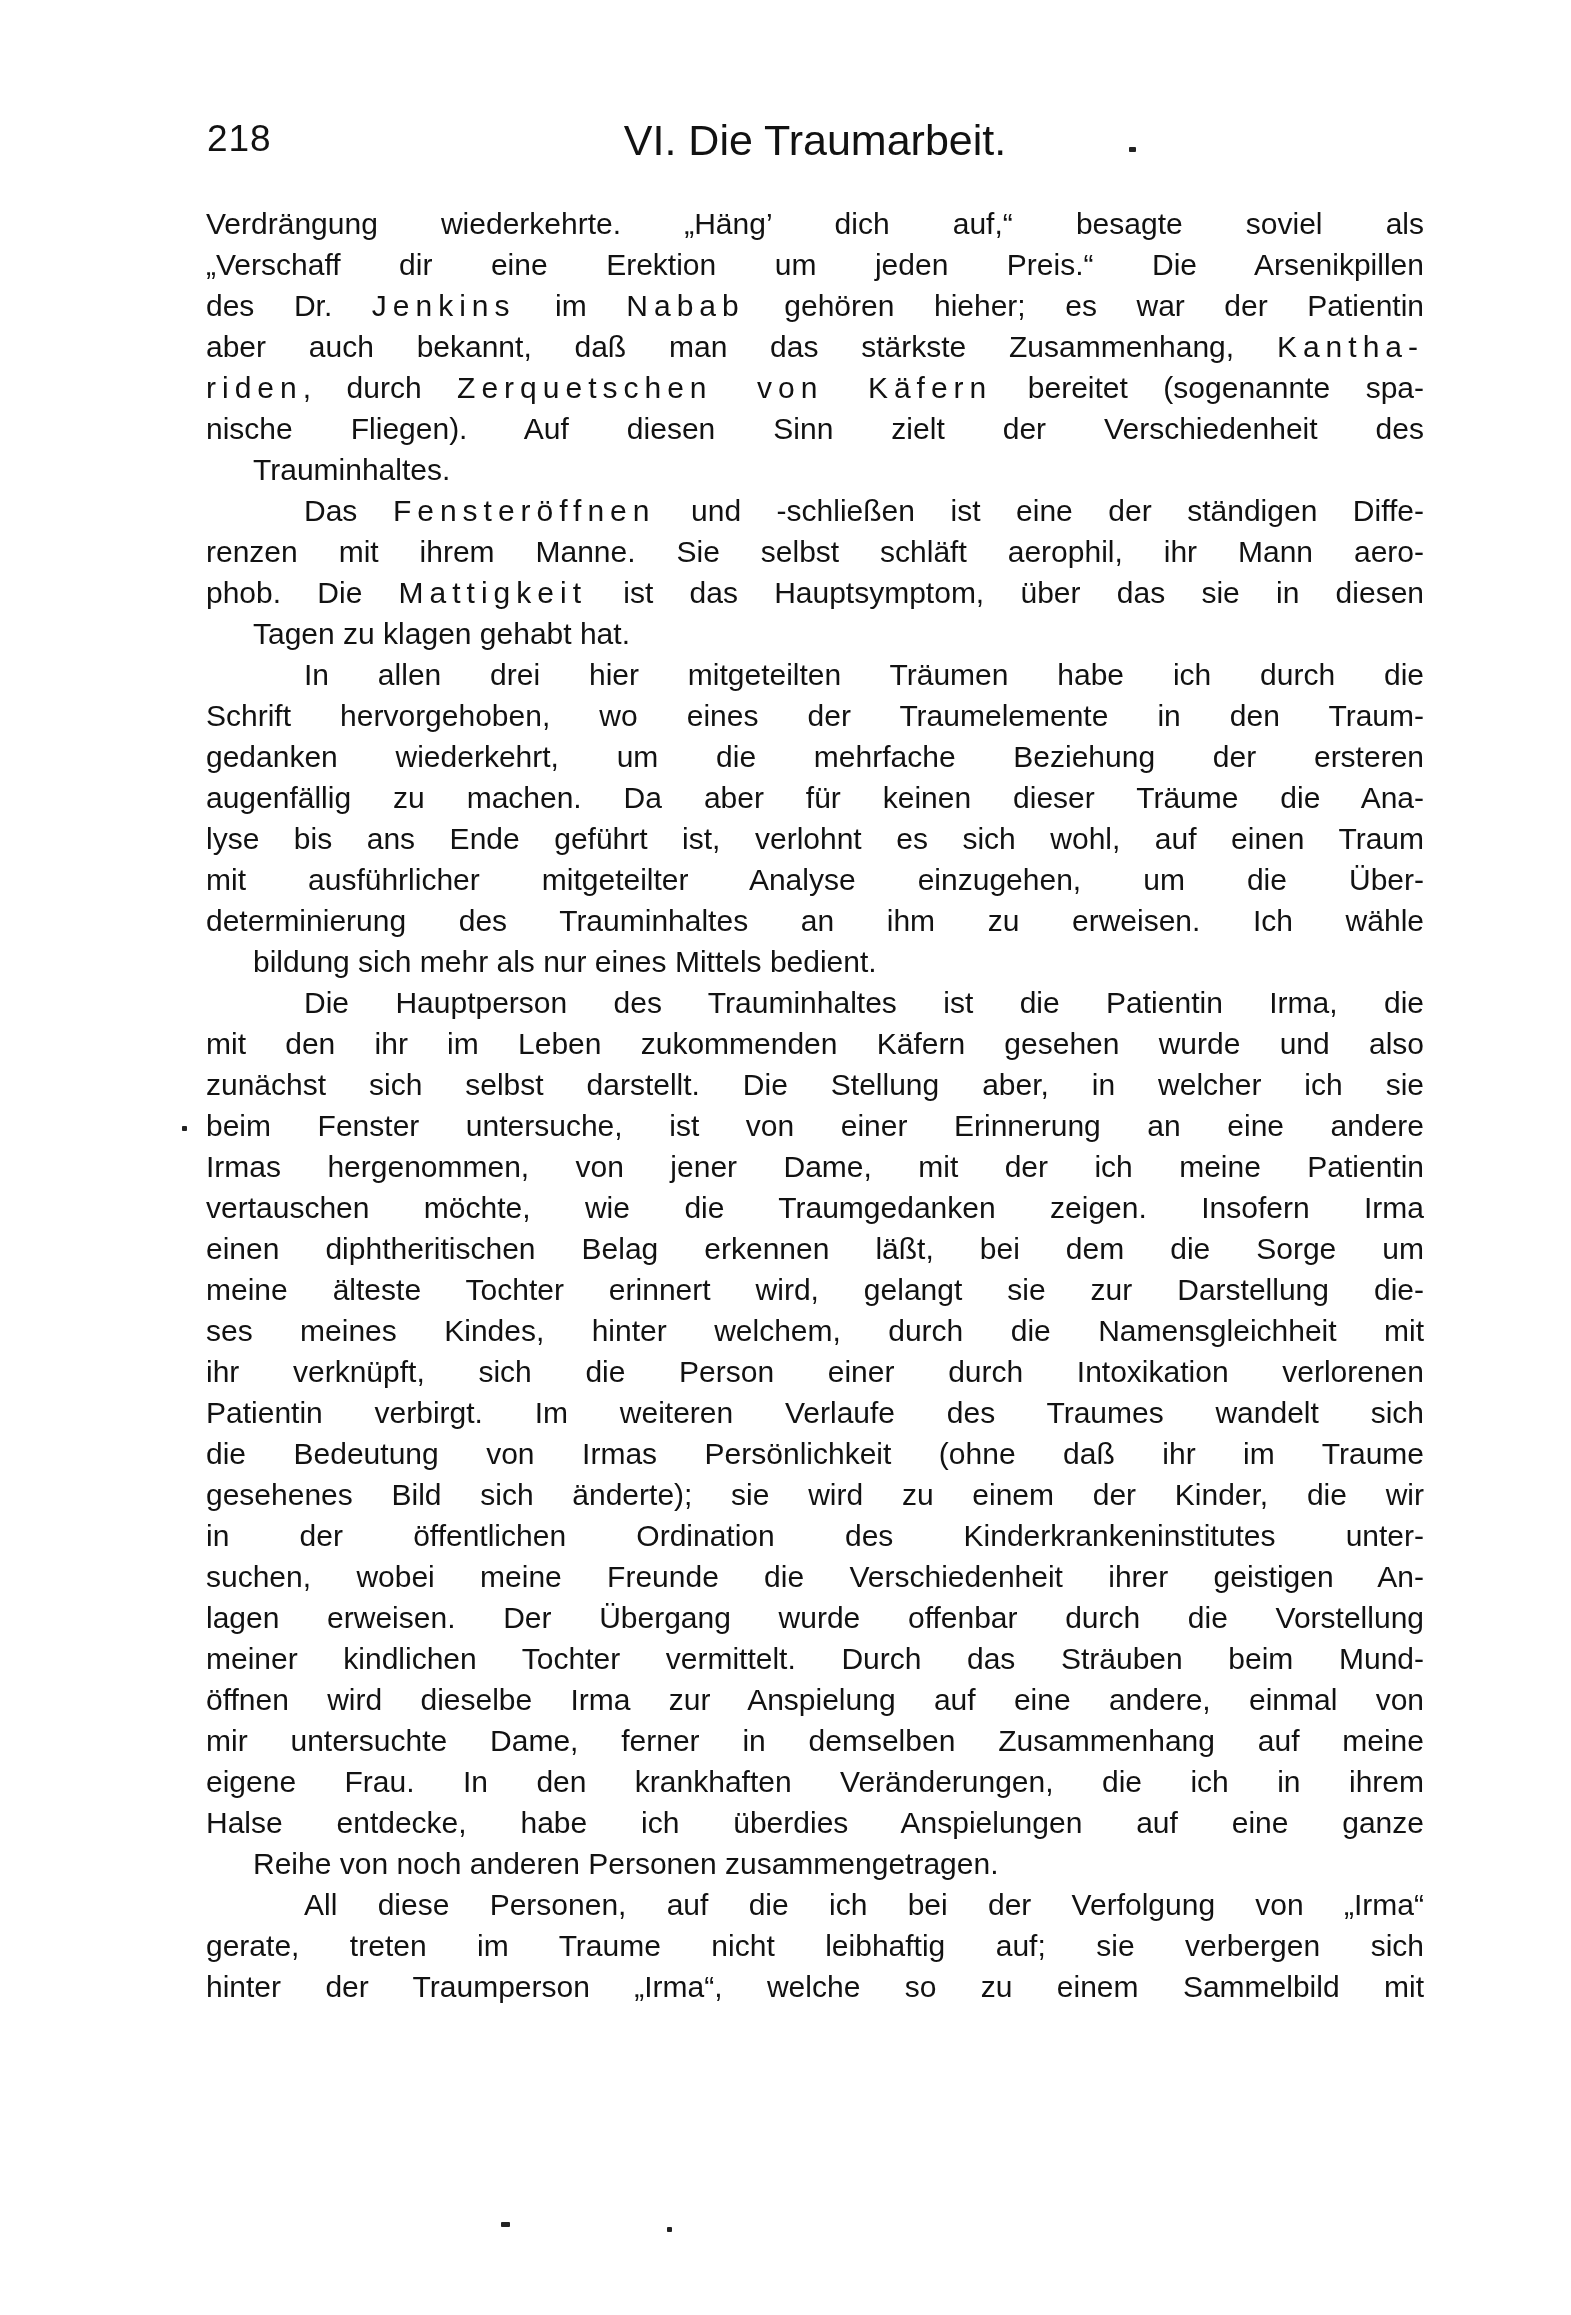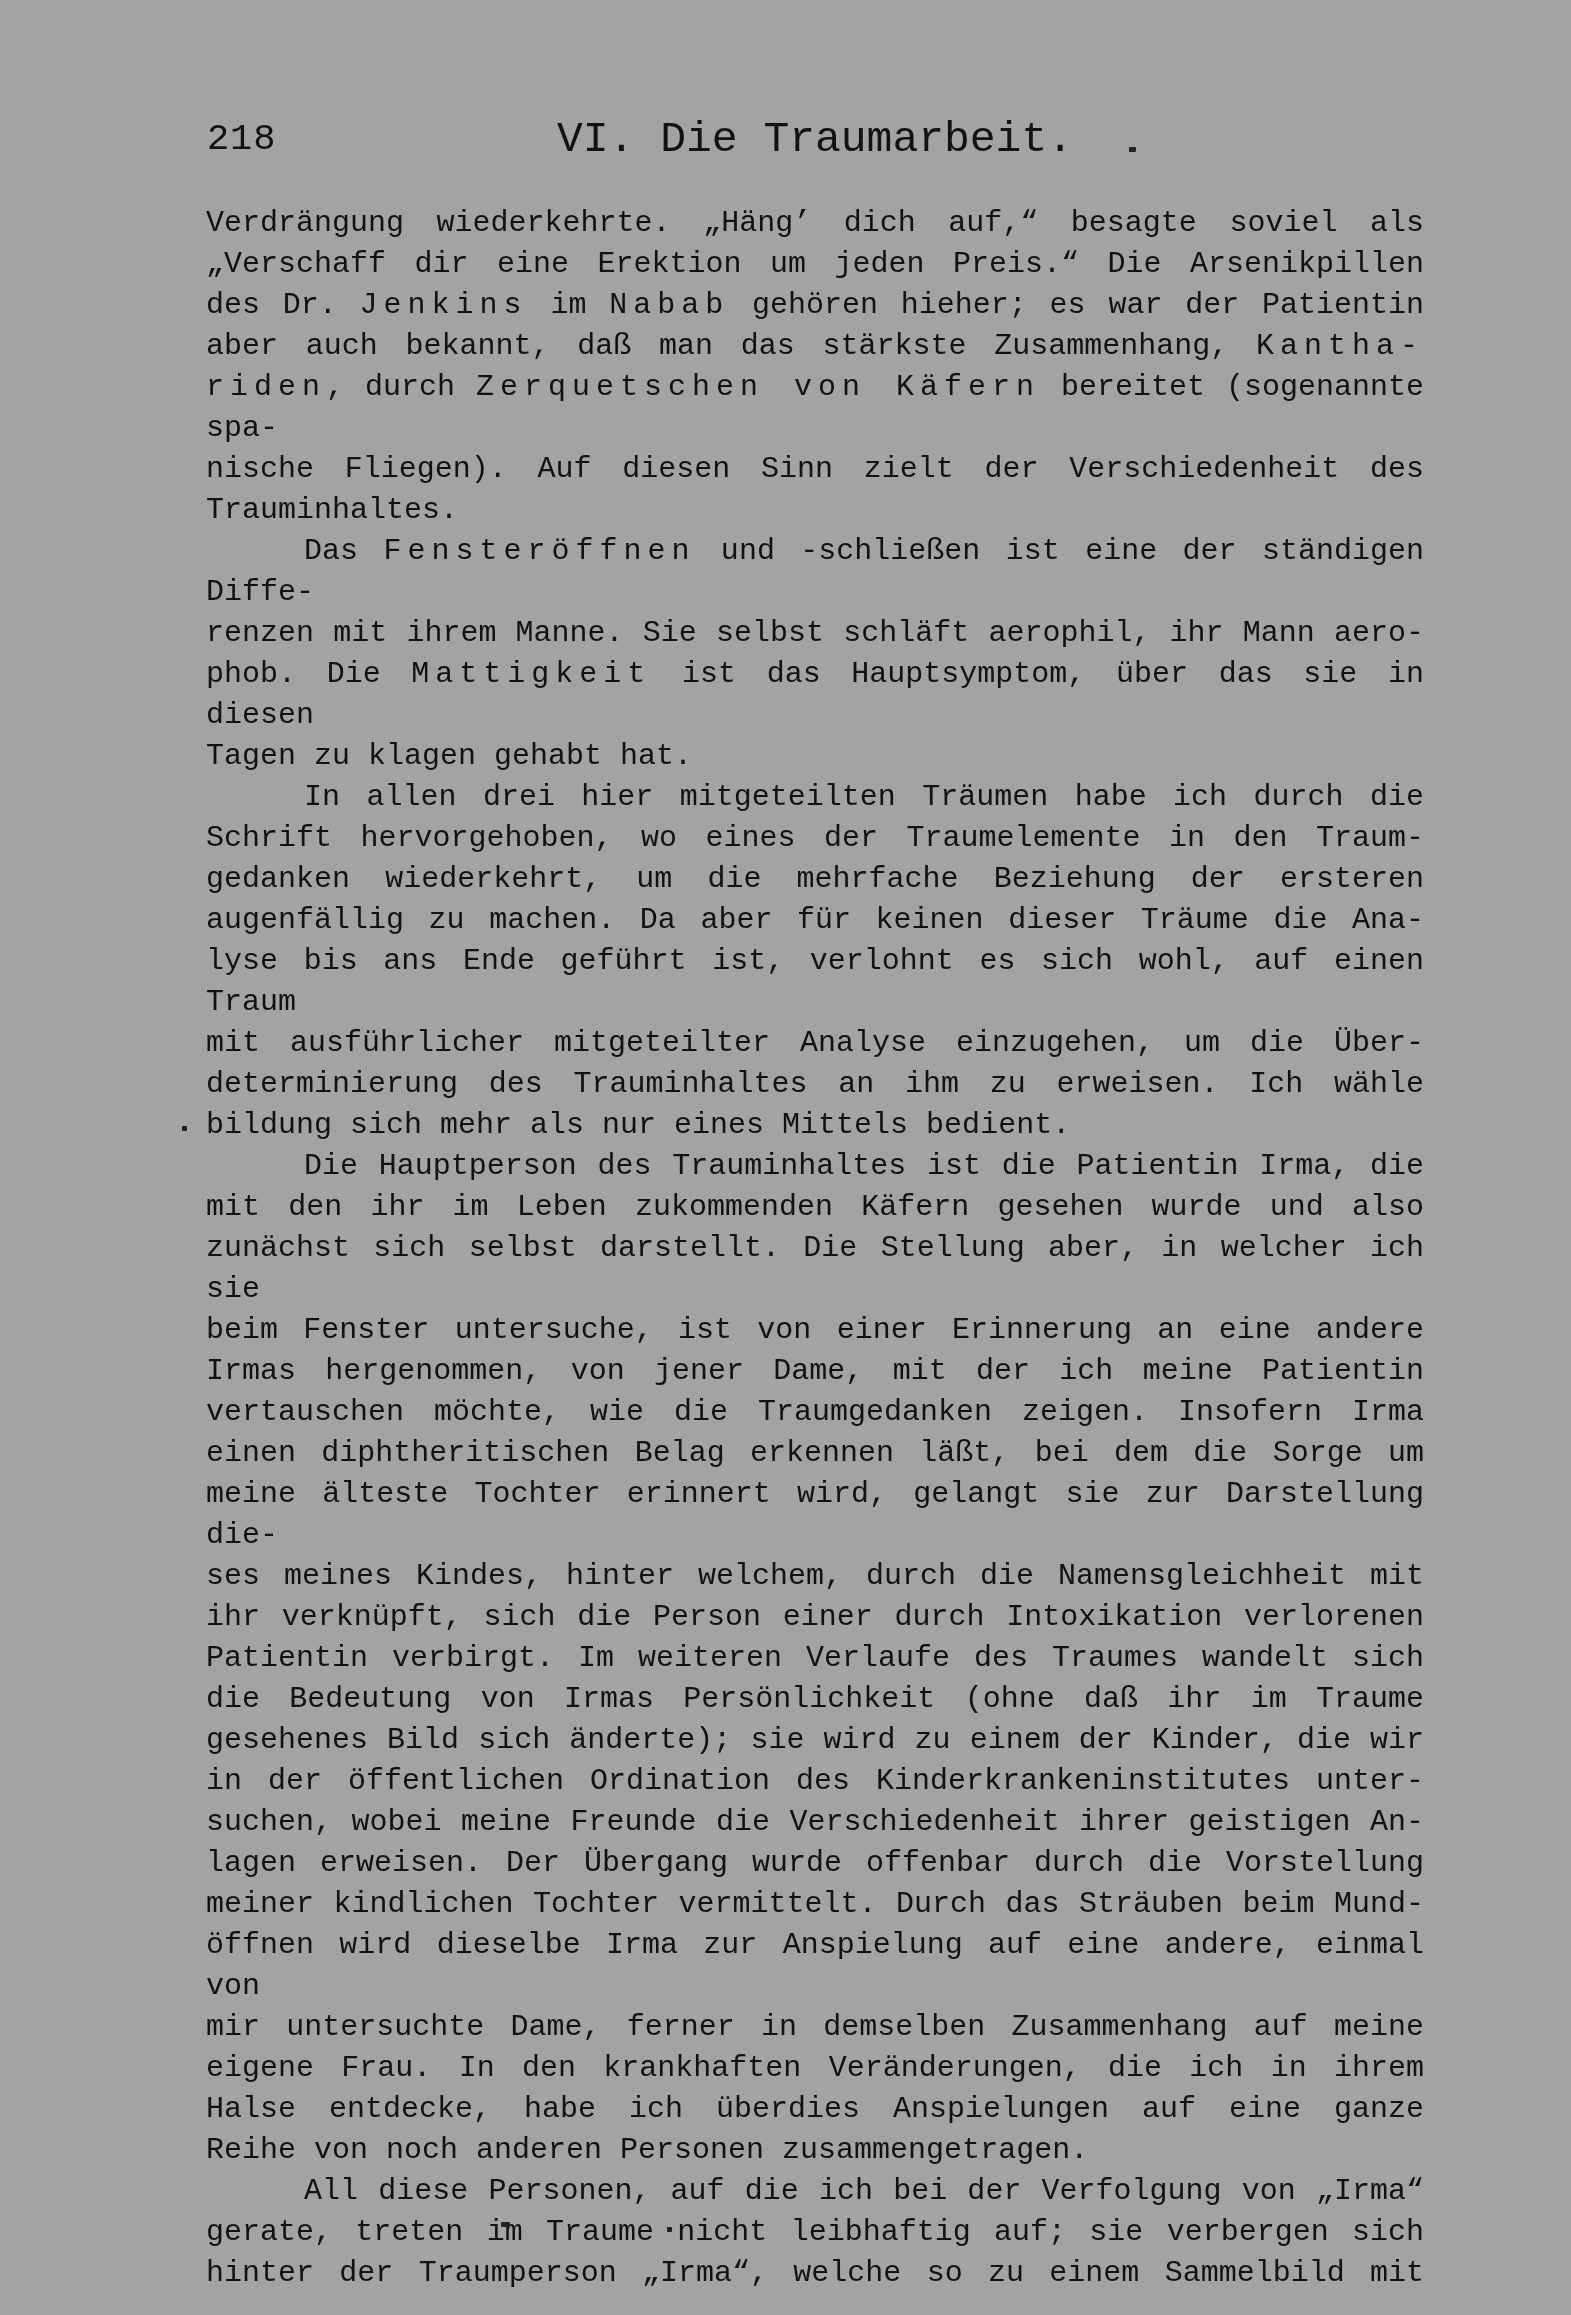--- a/index.html
+++ b/index.html
@@ -4,22 +4,22 @@
 <style>
   html, body {
     margin: 0;
     padding: 0;
     background: #e8e8e8;
   }
   .page {
     position: relative;
     width: 1572px;
     height: 2315px;
-    background: #a3a3a3;
-    font-family: Liberation Mono, monospace;
+    background: #ffffff;
+    font-family: Liberation Sans, sans-serif;
     color: #121212;
     overflow: hidden;
   }
   
   .header-pagenum {
     position: absolute;
     left: 207px;
     top: 119px;
     font-size: 37px;
     line-height: 40px;
@@ -44,20 +44,21 @@
     line-height: 41px;
   }
   .line {
     text-align: justify;
     text-align-last: justify;
     -moz-text-align-last: justify;
     white-space: normal;
   }
   .line.end {
     text-align-last: left;
+    margin-left: 47px;
     -moz-text-align-last: left;
   }
   .line.indent {
     text-indent: 98px;
   }
   
   .sp {
     letter-spacing: 0.20em;
     word-spacing: 0.10em;
   }

